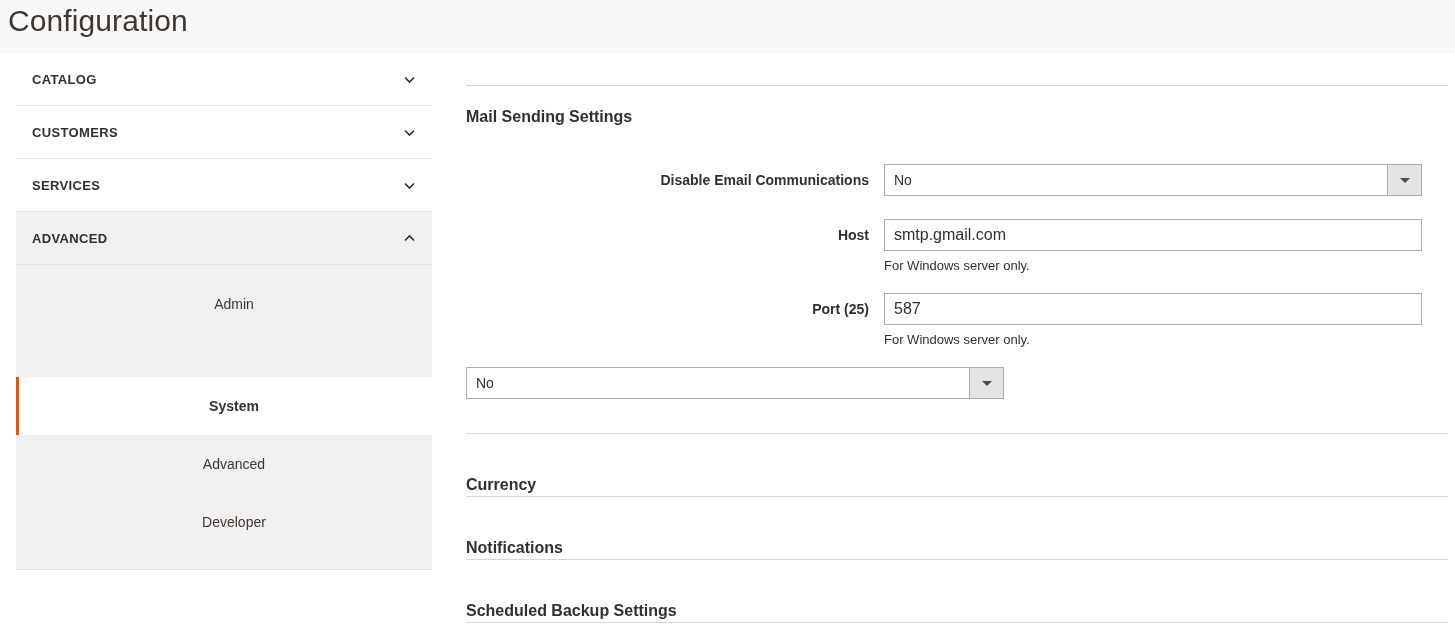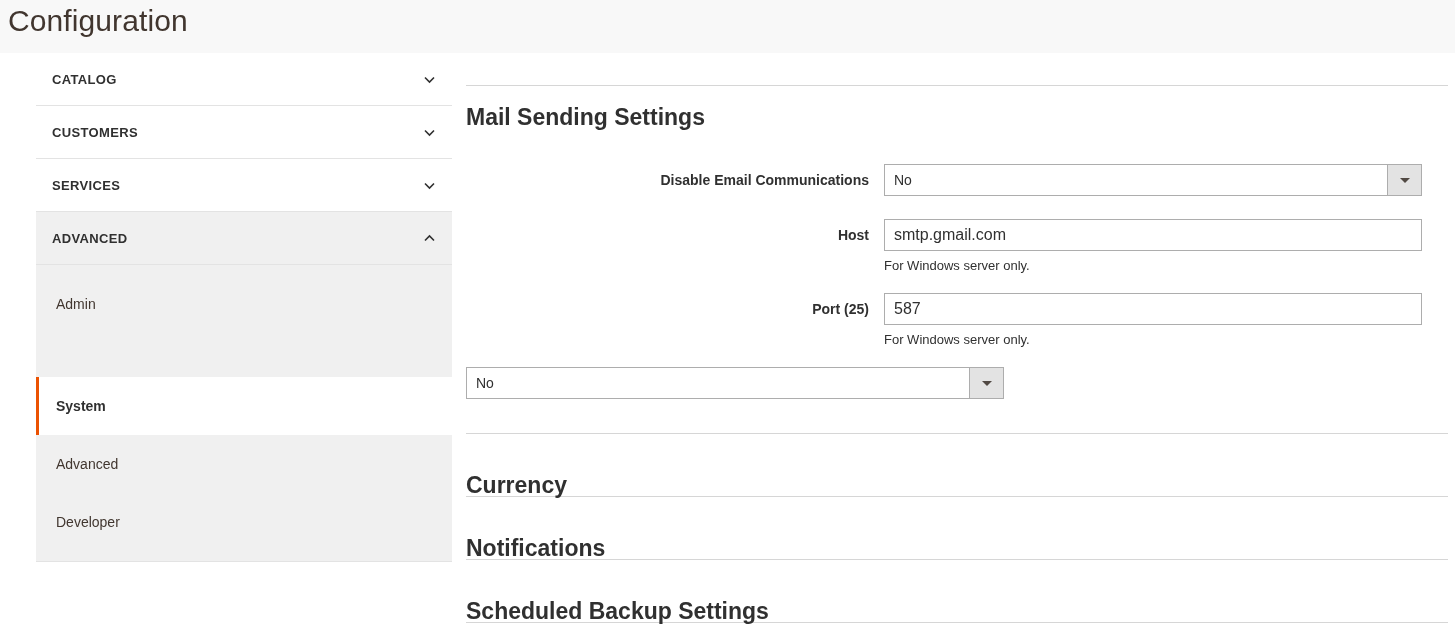--- a/index.html
+++ b/index.html
@@ -23,22 +23,23 @@
   }
   .page-title {
     position: absolute; left: 8px; top: -2px;
     font-size: 30px; font-weight: 400;
     color: #41362f; letter-spacing: 0.1px;
     line-height: 46px; white-space: nowrap;
   }
 
   
   .sidebar {
-    position: absolute; left: 36px; top: 20px;
+    position: absolute; left: 16px; top: 20px;
     width: 416px;
+    text-align: center;
   }
   .side-section {
     position: relative;
     background: #ffffff;
     border-bottom: 1px solid #e3e3e3;
     height: 53px;
     cursor: pointer;
   }
   .side-section.first { border-top: 1px solid #e3e3e3; }
   .side-section-label {
@@ -55,21 +56,21 @@
     position: absolute; right: 16px; top: 50%;
     width: 13px; height: 13px;
     margin-top: -6px;
     color: #303030;
   }
   .chev svg { display: block; width: 13px; height: 13px; }
 
   .subitems {
     background: #f0f0f0;
     border-bottom: 1px solid #e3e3e3;
-    padding-top: 10px; padding-bottom: 10px;
+    padding-top: 10px; padding-bottom: 18px;
   }
   .subitem {
     position: relative;
     height: 58px;
     line-height: 58px;
     padding-left: 20px;
     font-size: 14px;
     color: #41362f;
     cursor: pointer;
     white-space: nowrap;
@@ -97,21 +98,21 @@
   .clipped-heading {
     font-size: 20px; font-weight: 600;
     color: #303030;
     line-height: 30px;
     height: 34px;
     white-space: nowrap;
     overflow: hidden;
   }
 
   .section-heading {
-    font-size: 23px; font-weight: 600;
+    font-size: 16px; font-weight: 600;
     color: #303030;
     line-height: 22px;
     white-space: nowrap;
   }
   .collapsed-section {
     height: 62px;
     display: flex; align-items: flex-end;
     cursor: pointer;
   }
 

